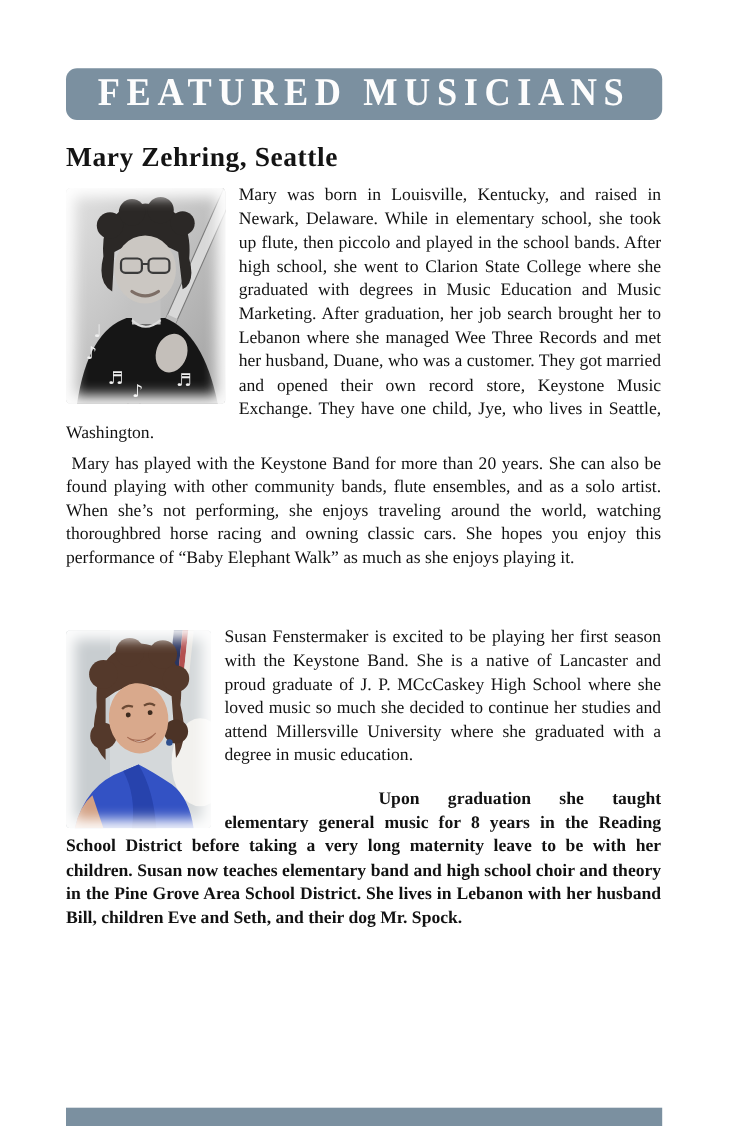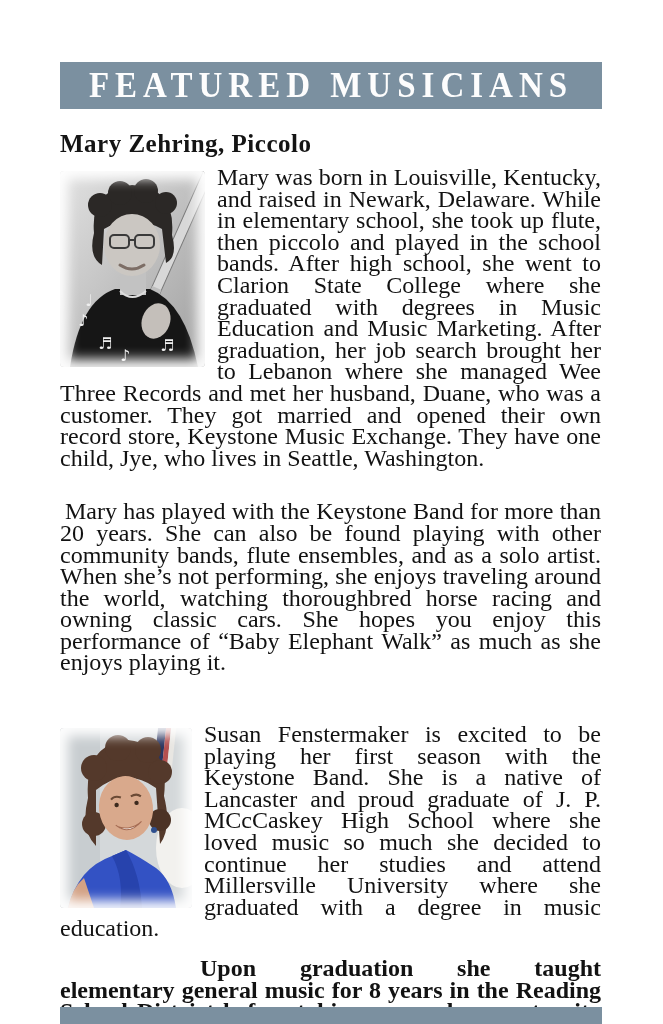--- a/index.html
+++ b/index.html
@@ -14,45 +14,46 @@
     color: #111;
     overflow: hidden;
   }
   .title-bar {
     margin: 62px 61px 0 60px;
     height: 47px;
     background: #7b90a0;
     display: flex;
     align-items: center;
     justify-content: center;
+    border-radius: 10px;
   }
   .title-bar h1 {
     color: #fdfdfd;
     font-size: 33px;
     font-weight: 700;
     letter-spacing: 6px;
     font-family: "Liberation Serif", "DejaVu Serif", serif;
     white-space: nowrap;
     transform: scaleY(1.08);
   }
   h2.musician-heading {
     margin: 21px 60px 9px 60px;
     font-size: 25px;
     font-weight: 700;
     letter-spacing: 0.5px;
     color: #141414;
   }
   .bio-wrap { margin: 0 62px 0 60px; }
   .bio-wrap p, p.full {
-    font-size: 24px;
+    font-size: 16px;
     line-height: 21.6px;
     text-align: justify;
     color: #121212;
   }
-  p.full { margin: 32px 62px 0 60px; }
+  p.full { margin: 6px 62px 0 60px; }
   .photo {
     float: left;
     margin: 4px 12px 4px 0;
     box-shadow: inset 0 0 10px 6px #ffffff;
     border-radius: 4px;
     overflow: hidden;
   }
   .photo svg { display: block; }
   .photo-feather {
     position: absolute; inset: 0;
@@ -75,21 +76,21 @@
 </head>
 <body>
 
 <div class="page">
 
   <header class="title-bar">
     <h1>FEATURED MUSICIANS</h1>
   </header>
 
   <section>
-    <h2 class="musician-heading">Mary Zehring, Piccolo</h2>
+    <h2 class="musician-heading">Mary Zehring, Seattle</h2>
     <div class="bio-wrap">
       <div class="photo" style="width:145px;height:196px;">
         <svg width="145" height="196" viewBox="0 0 145 196">
           <defs>
             <linearGradient id="bwbg" x1="0" y1="0" x2="1" y2="1">
               <stop offset="0" stop-color="#e2e2e2"></stop>
               <stop offset="1" stop-color="#9f9f9f"></stop>
             </linearGradient>
           </defs>
           <rect width="145" height="196" fill="url(#bwbg)"></rect>

